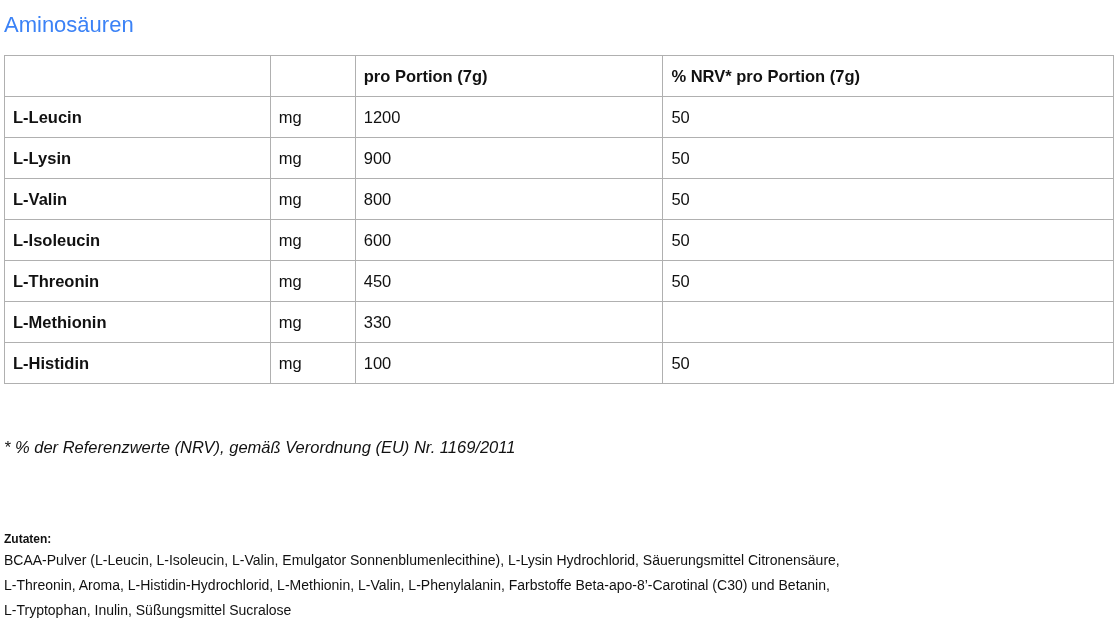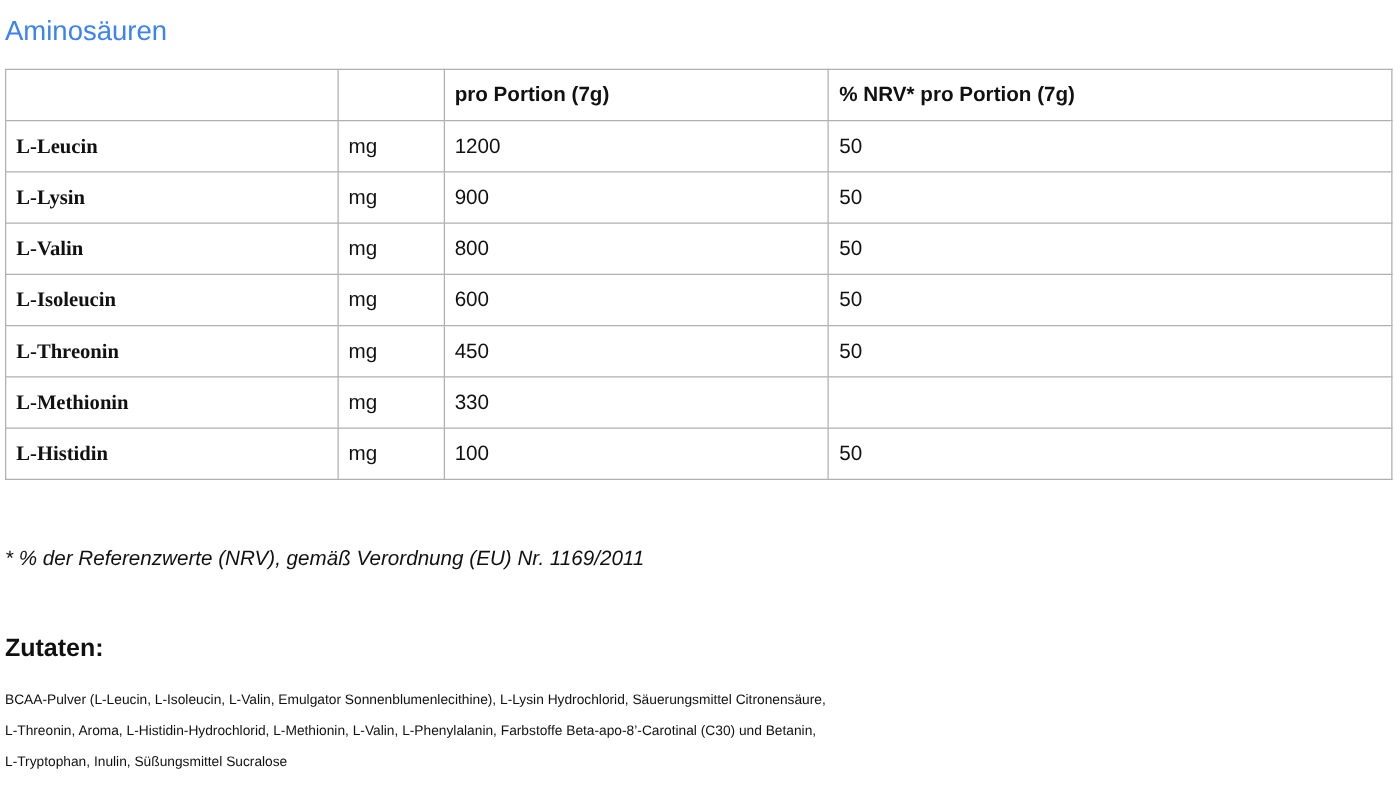--- a/index.html
+++ b/index.html
@@ -15,26 +15,26 @@
   table.amino {
     position: absolute; left: 4px; top: 55px;
     width: 1110px; border-collapse: collapse;
     border: 1px solid #000; font-size: 16.5px;
   }
   table.amino td, table.amino th {
     border: 1px solid #b0b0b0; height: 41px; padding: 0 8px;
     text-align: left; vertical-align: middle; box-sizing: border-box;
   }
   table.amino th { font-weight: bold; }
-  table.amino td.name { font-weight: bold; font-family: Liberation Serif, serif; }
+  table.amino td.name { font-weight: bold; }
   col.c1 { width: 266px; } col.c2 { width: 85px; }
   col.c3 { width: 308px; } col.c4 { width: 451px; }
   .footnote { position: absolute; left: 4px; top: 438px; font-size: 16.5px; font-style: italic; }
-  .zutaten-label { position: absolute; left: 4px; top: 508px; font-size: 20px; font-weight: bold; }
-  .zutaten-text { position: absolute; left: 4px; top: 548px; width: 1100px; font-size: 11px; line-height: 25px; }
+  .zutaten-label { position: absolute; left: 4px; top: 532px; font-size: 12px; font-weight: bold; }
+  .zutaten-text { position: absolute; left: 4px; top: 548px; width: 1100px; font-size: 14px; line-height: 25px; }
 </style>
 </head>
 <body>
 
 <h2 class="title">Aminosäuren</h2>
 
 <table class="amino">
   <colgroup>
       <col class="c1">
       <col class="c2">

